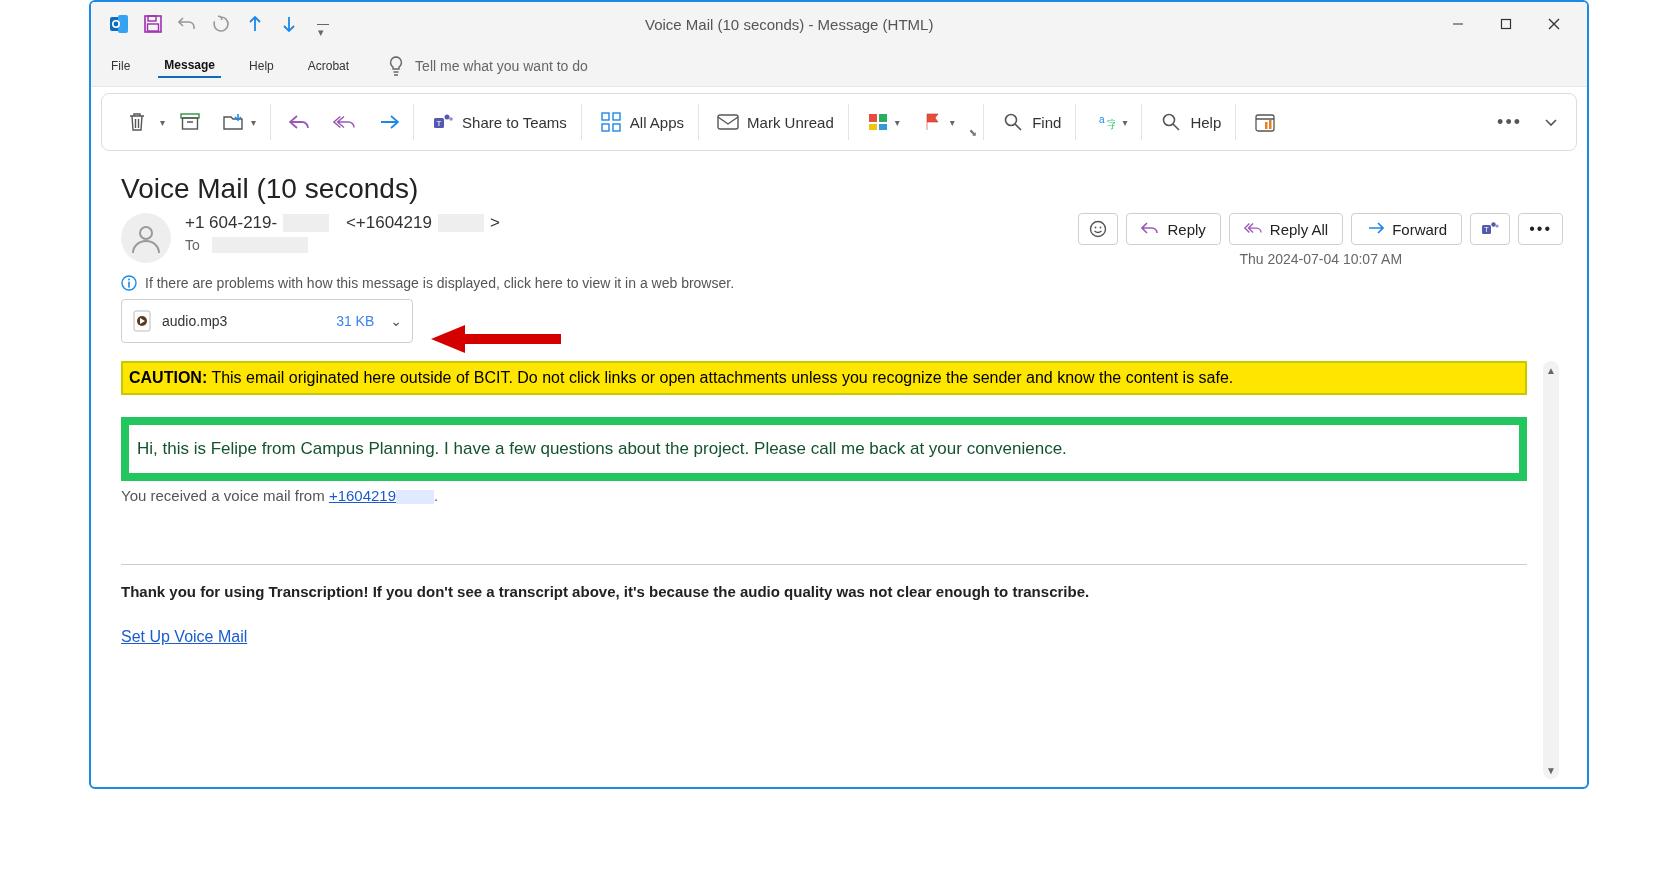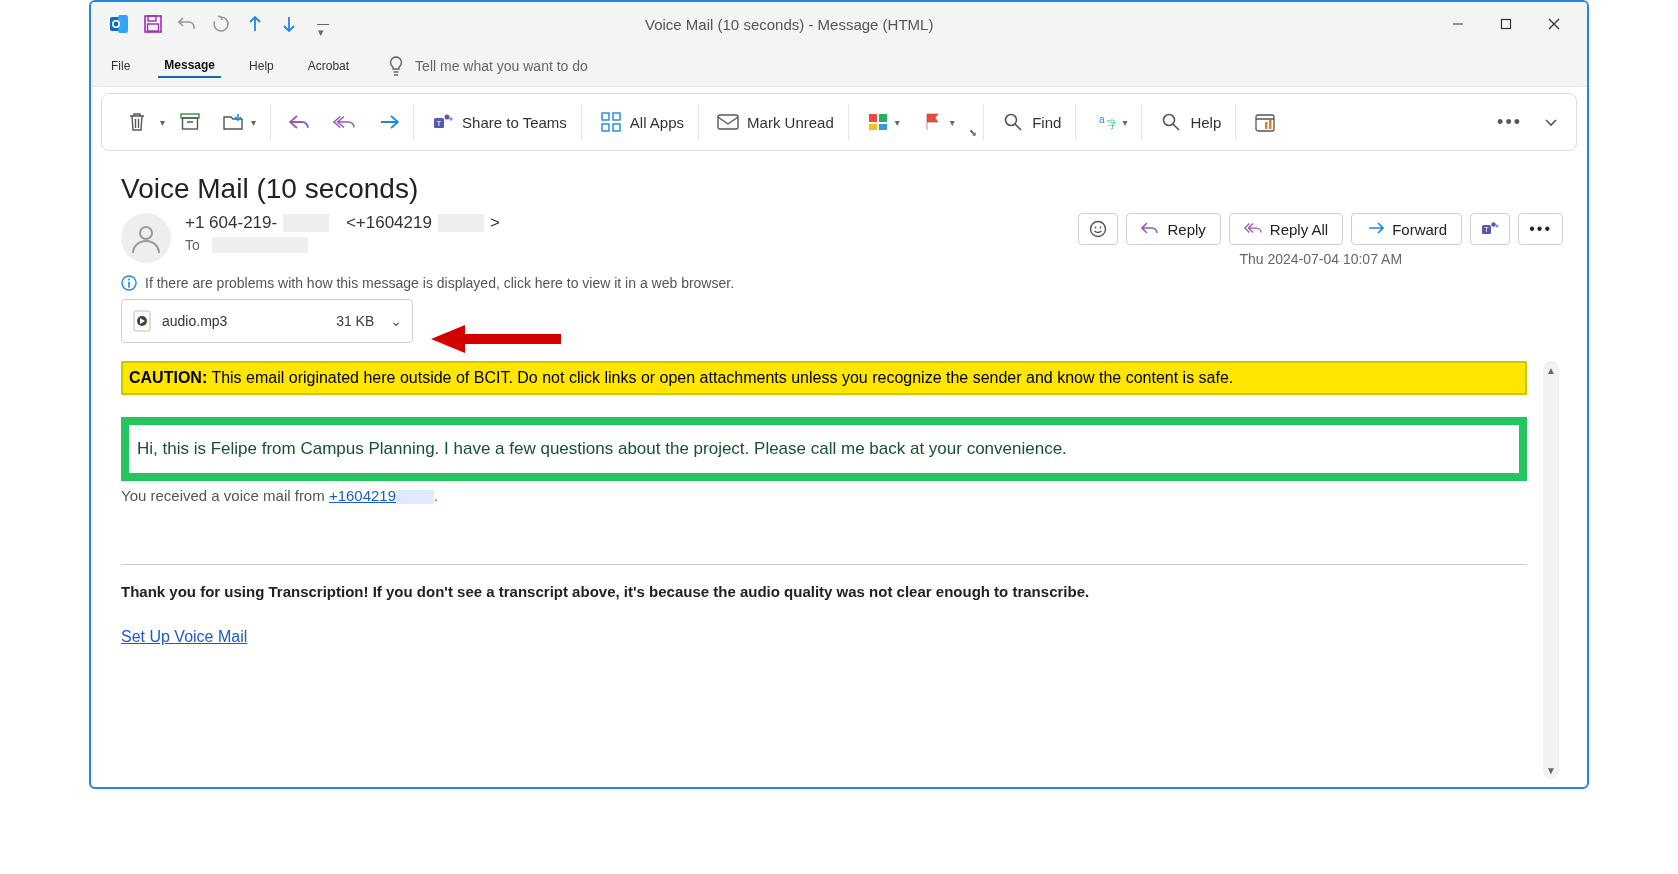--- a/index.html
+++ b/index.html
@@ -36,21 +36,21 @@
   .from-line{font-size:17px;color:#333;display:flex;align-items:center;gap:6px;}
   .redact{display:inline-block;background:#eee;height:18px;vertical-align:middle;}
   .to-line{color:#666;margin-top:4px;display:flex;align-items:center;gap:12px;}
   .actions{display:flex;align-items:center;gap:8px;}
   .pill{border:1px solid #cfcfcf;border-radius:4px;background:#fff;padding:6px 14px;display:flex;align-items:center;gap:8px;font-size:15px;cursor:pointer;}
   .pill .ic{width:18px;height:18px;display:flex;align-items:center;justify-content:center;}
   .timestamp{color:#666;text-align:center;font-size:14px;margin-top:6px;}
   .info-link{display:flex;align-items:center;gap:8px;color:#555;font-size:14px;margin-top:8px;cursor:pointer;}
   .attach{margin-top:8px;border:1px solid #cfcfcf;border-radius:4px;width:270px;height:42px;display:flex;align-items:center;padding:0 10px;gap:10px;cursor:pointer;}
   .attach .fname{flex:1;color:#333;}
-  .attach .fsize{color:#404040;margin-right:6px;}
+  .attach .fsize{color:#3b82f6;margin-right:6px;}
   .arrow-annot{position:relative;margin-left:18px;}
   .arrow-annot svg{position:absolute;top:2px;left:0;}
   
   .body-scroll{flex:1;margin-top:18px;overflow:hidden;position:relative;}
   .body-pad{border:none;padding-right:36px;}
   .caution{border:2px solid #c8c800;background:#ffe600;padding:6px 6px;font-size:16px;color:#000;}
   .highlight-box{border:8px solid #22c55e;padding:14px 8px;margin-top:22px;font-size:17px;color:#14532d;}
   .recv{color:#555;margin-top:6px;font-size:15px;}
   .recv a{color:#1a5bd0;text-decoration:underline;}
   hr.sep{margin:60px 0 18px 0;border:none;border-top:1px solid #ccc;}

